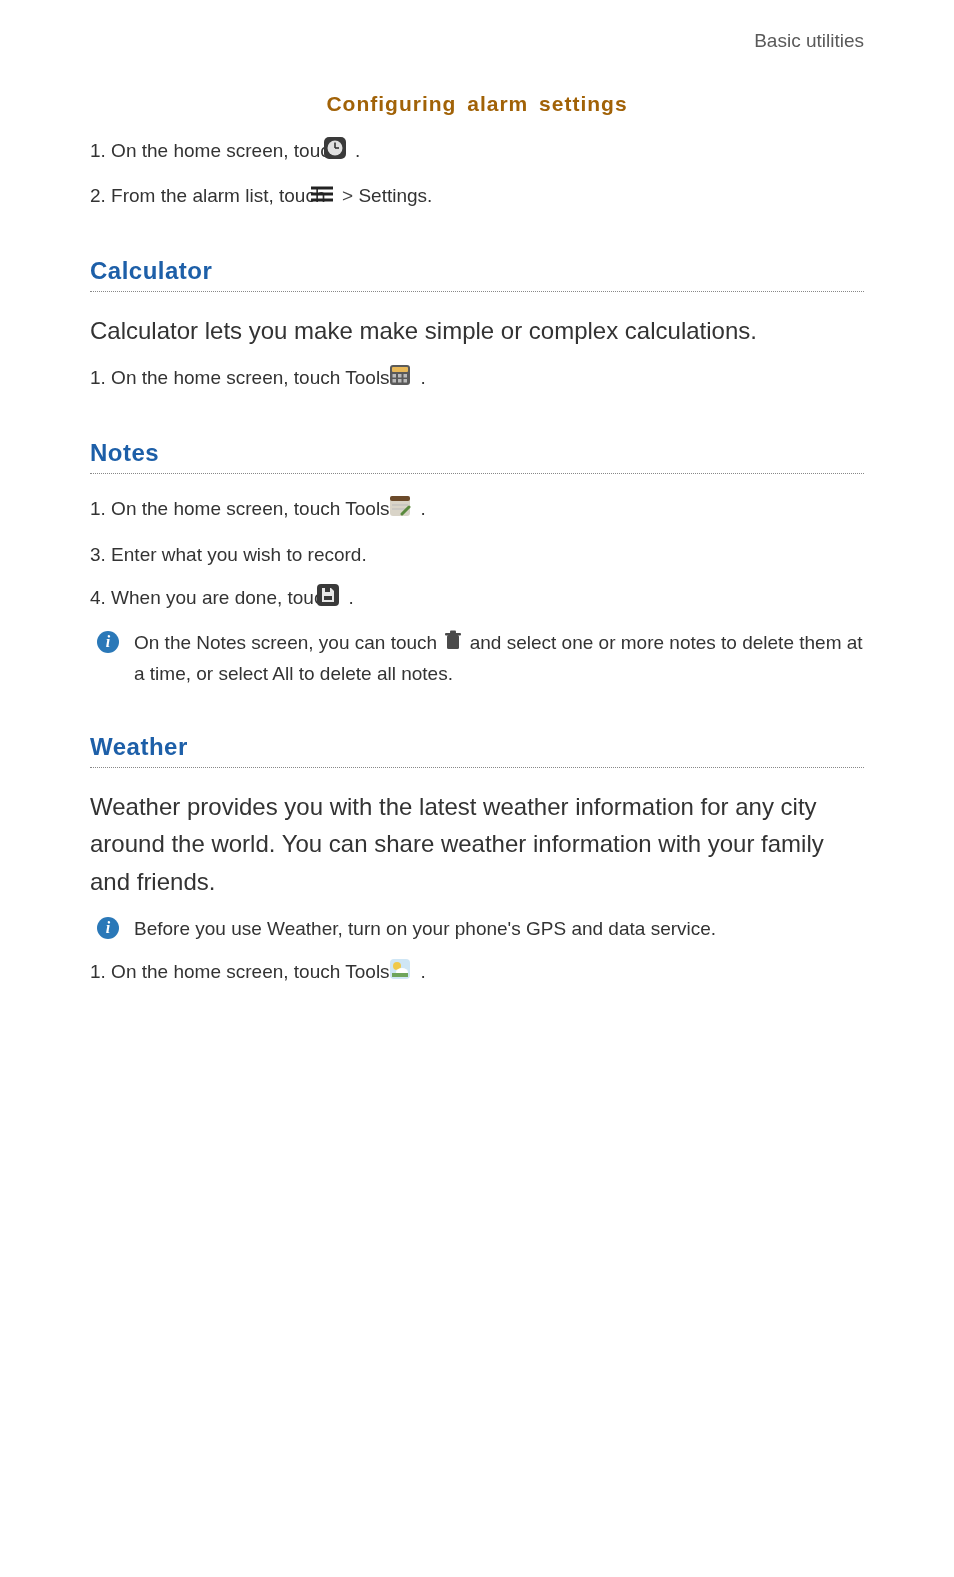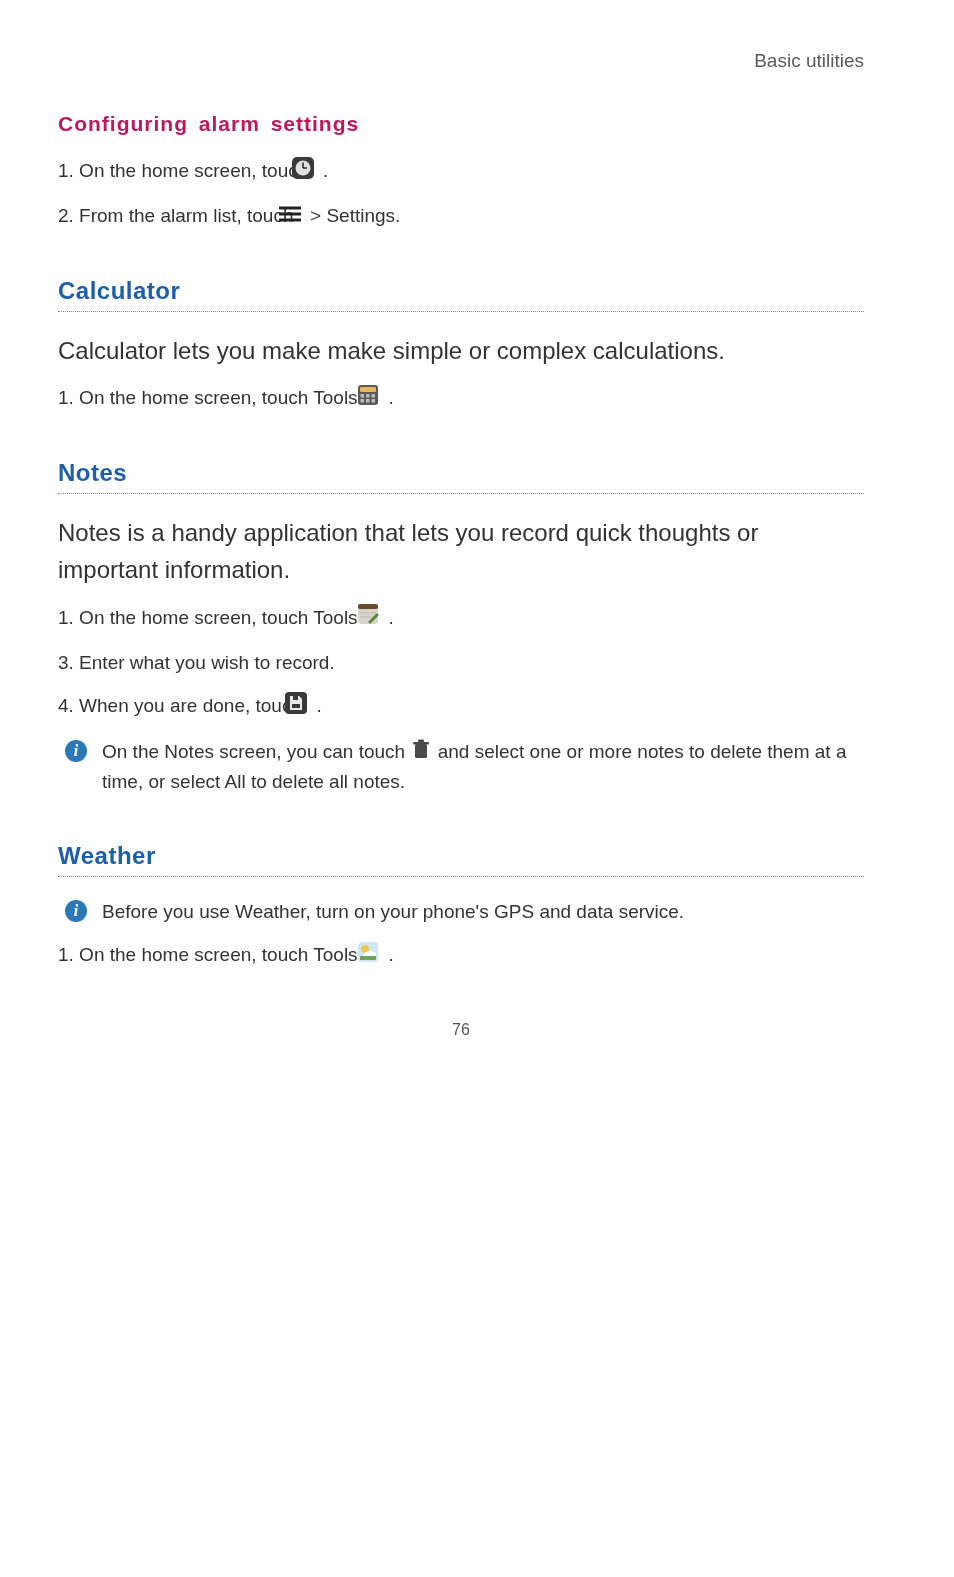--- a/index.html
+++ b/index.html
@@ -4,47 +4,47 @@
 <style>
   body {
     margin: 0;
     padding: 0;
     font-family: "Segoe UI", Tahoma, Arial, sans-serif;
     background: #fff;
     color: #333;
     width: 954px;
   }
   .page {
-    padding: 30px 90px 40px 58px;
-    margin-top: 20px;
+    padding: 30px 90px 40px 90px;
   }
   .header-text {
     text-align: right;
     color: #5a5a5a;
     font-size: 19px;
     margin-bottom: 40px;
   }
   .section-h2 {
     color: #1d5fa8;
     font-size: 24px;
     font-weight: bold;
     border-bottom: 1px dotted #888;
     padding-bottom: 6px;
     margin-top: 45px;
     margin-bottom: 20px;
     letter-spacing: 0.5px;
   }
   .section-h3 {
-    color: #be185d;
+    color: #a16207;
     font-size: 21px;
     font-weight: bold;
     margin-top: 10px;
     margin-bottom: 20px;
     letter-spacing: 1px;
     word-spacing: 4px;
+    text-align: center;
   }
   .para {
     font-size: 24px;
     color: #333;
     line-height: 1.55;
     margin: 12px 0;
   }
   .step {
     font-size: 19px;
     color: #333;
@@ -136,23 +136,20 @@
         <rect x="9" y="15" width="3.5" height="3.5" fill="#bbb"></rect>
         <rect x="14.5" y="15" width="3.5" height="3.5" fill="#bbb"></rect>
       </svg>
     </span>
     <span> .</span>
   </div>
 
 
   <div class="section-h2">Notes</div>
 
-  <div class="para">
-    <span class="bold">Notes</span><span> is a handy application that lets you record quick thoughts or important information.</span>
-  </div>
 
   <div class="step">
     <span>1. On the home screen, touch </span>
     <span class="bold">Tools</span><span class="gt"> &gt; </span>
     <span class="icon">
       <svg width="22" height="22" viewBox="0 0 22 22">
         <rect x="1" y="1" width="20" height="20" rx="3" fill="#d9d4c8"></rect>
         <rect x="1" y="1" width="20" height="5" rx="2" fill="#6b4a2a"></rect>
         <line x1="3" y1="10" x2="19" y2="10" stroke="#bbb" stroke-width="1"></line>
         <line x1="3" y1="14" x2="19" y2="14" stroke="#bbb" stroke-width="1"></line>
@@ -191,20 +188,23 @@
         <rect x="3" y="5" width="12" height="14" rx="1.5" fill="#4a4a4a"></rect>
         <rect x="1" y="3" width="16" height="2.5" rx="1" fill="#4a4a4a"></rect>
         <rect x="6" y="0.5" width="6" height="3" rx="1" fill="#4a4a4a"></rect>
       </svg>
     </span>
     <span> and select one or more notes to delete them at a time, or select </span><span class="bold">All</span><span> to delete all notes.</span>
   </div>
 
   <div class="section-h2">Weather</div>
 
+  <div class="para">
+    <span class="bold">Weather</span><span> provides you with the latest weather information for any city around the world. You can share weather information with your family and friends.</span>
+  </div>
 
   <div class="info-note" style="padding-left:44px;">
     <span class="info-circle">
       <svg width="24" height="24" viewBox="0 0 24 24">
         <circle cx="12" cy="12" r="11" fill="#2a78b8"></circle>
         <text x="12" y="17" text-anchor="middle" font-family="Georgia, serif" font-style="italic" font-weight="bold" font-size="16" fill="#fff">i</text>
       </svg>
     </span>
     <span>Before you use </span><span class="bold">Weather</span><span>, turn on your phone's GPS and data service.</span>
   </div>
@@ -218,15 +218,14 @@
       <svg width="22" height="22" viewBox="0 0 22 22">
         <rect x="1" y="1" width="20" height="20" rx="4" fill="#cfe6f5"></rect>
         <circle cx="8" cy="8" r="4" fill="#f0c94a"></circle>
         <ellipse cx="13" cy="14" rx="6" ry="4" fill="#fff"></ellipse>
         <rect x="3" y="15" width="16" height="4" fill="#6fa55b"></rect>
       </svg>
     </span>
     <span> .</span>
   </div>
 
-  <div class="pagenum">76</div>
 
 </div>
 
 </body></html>

